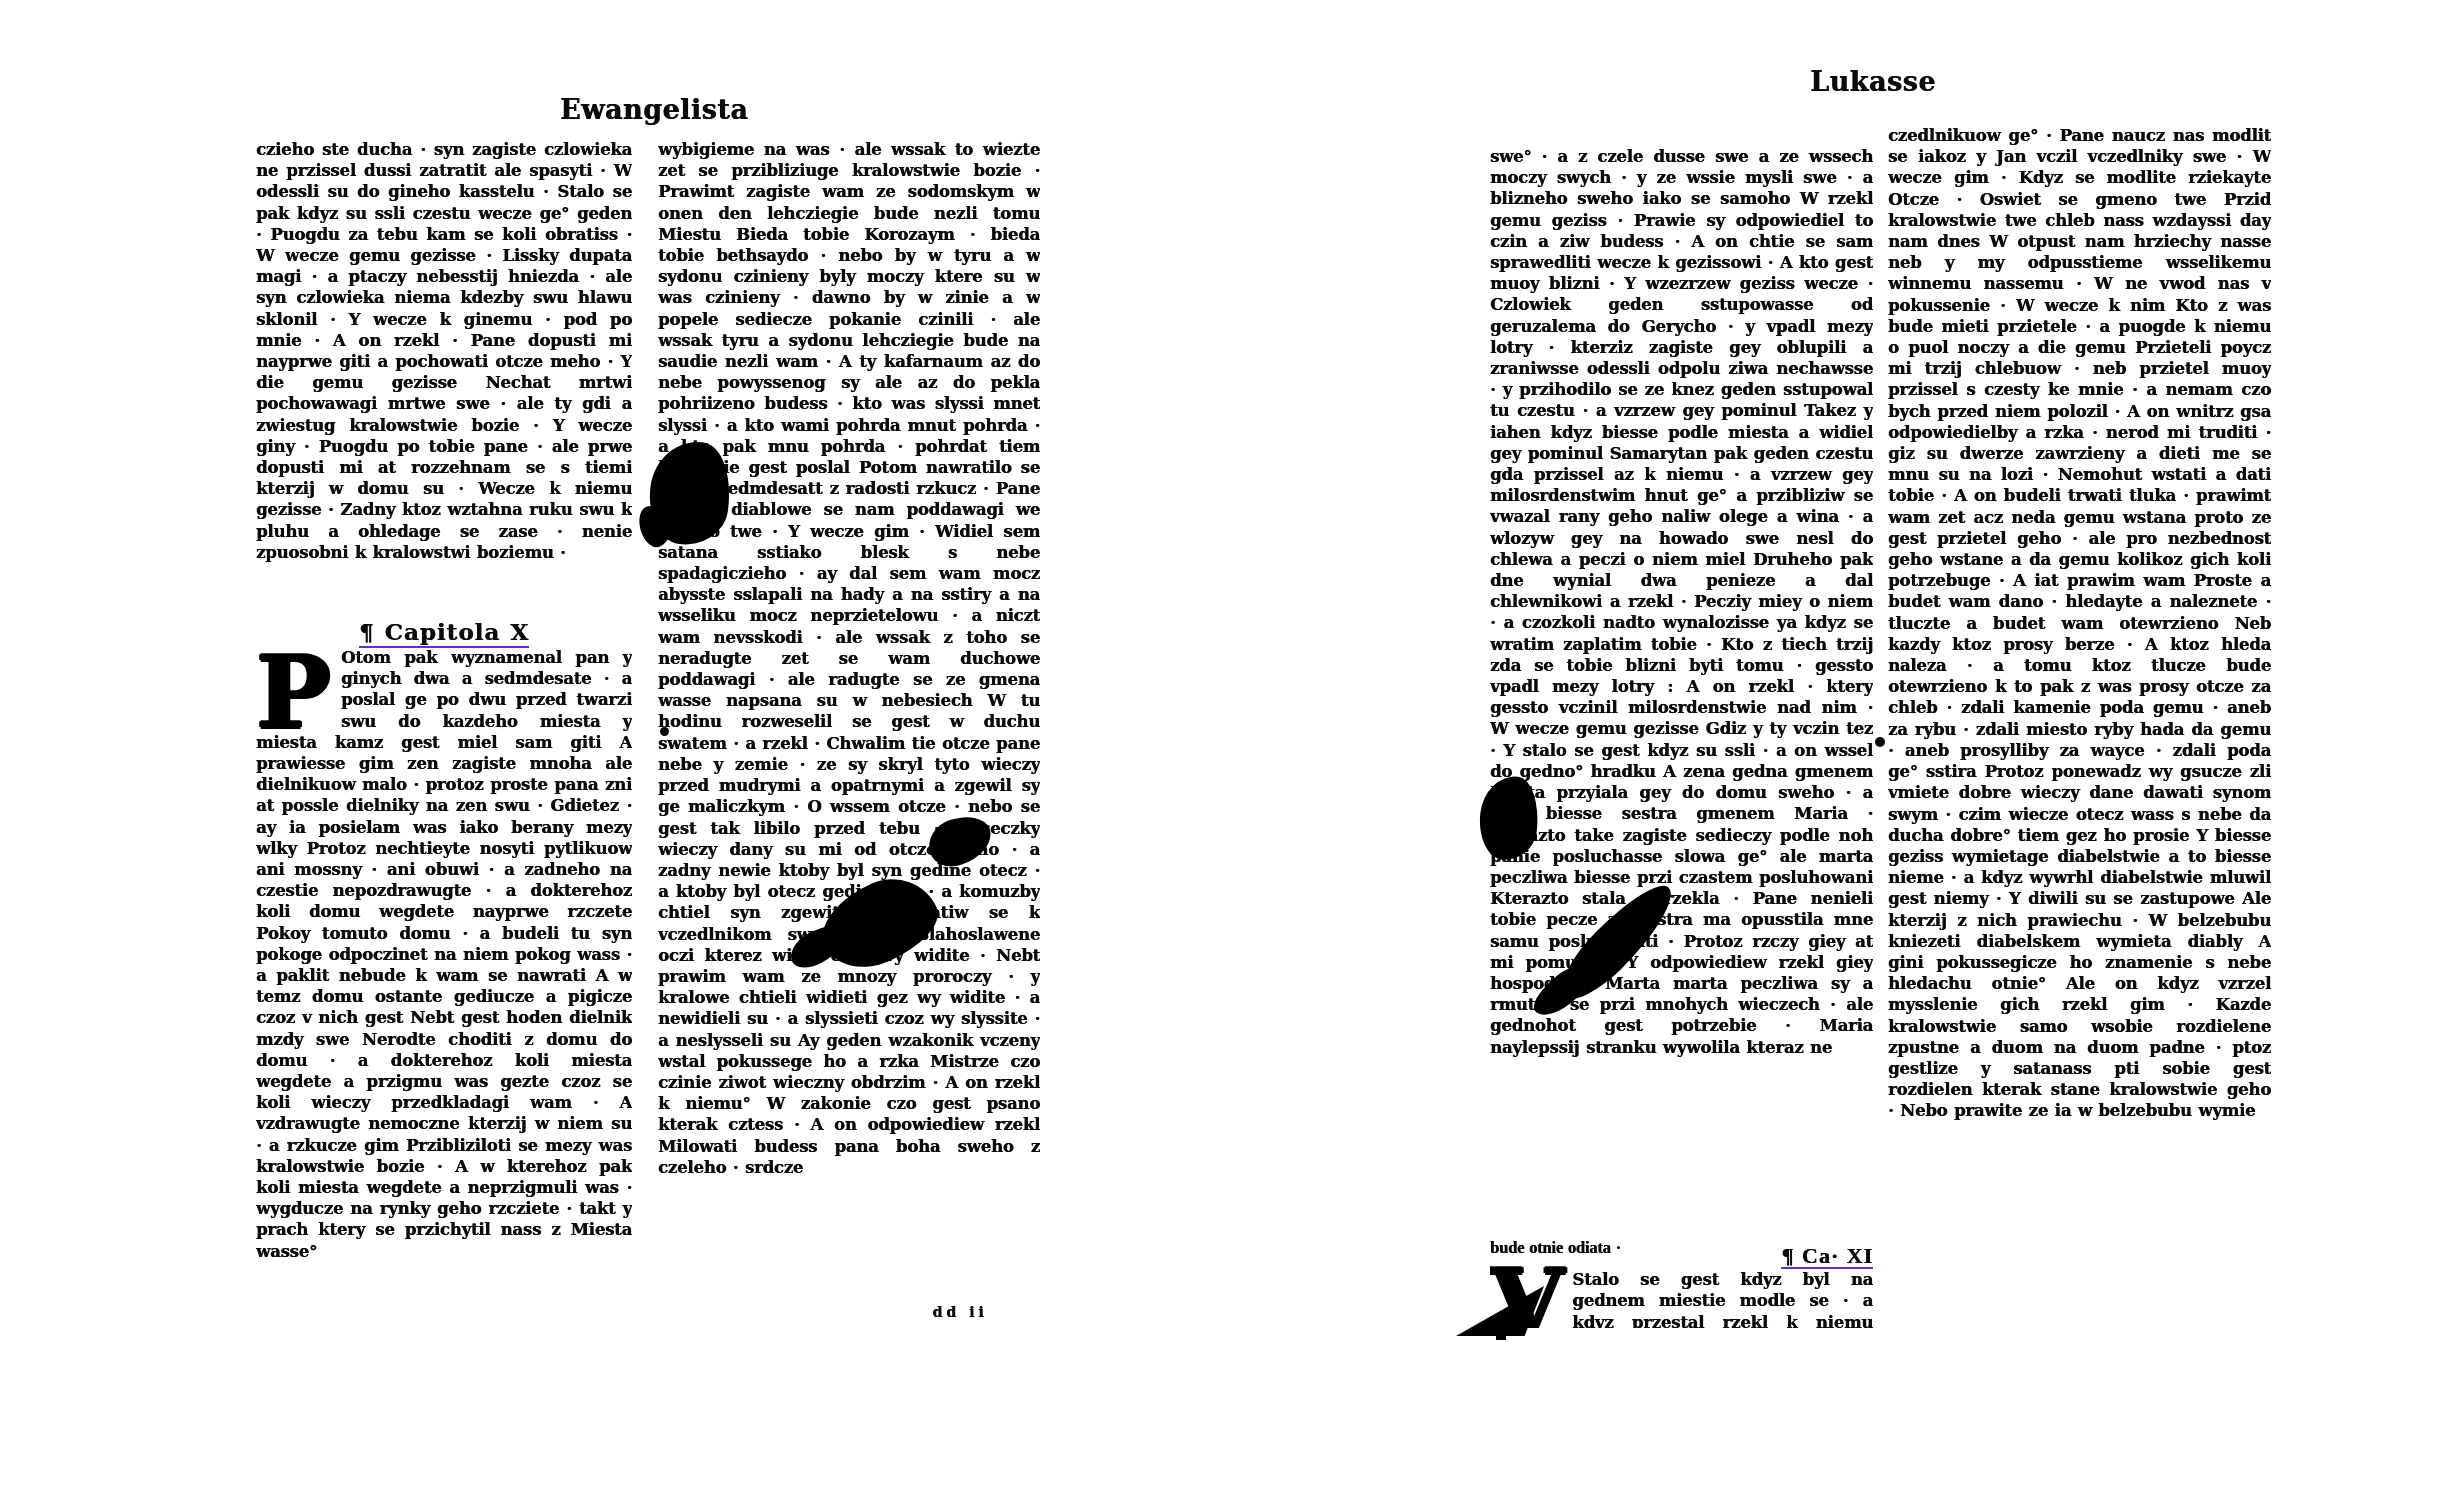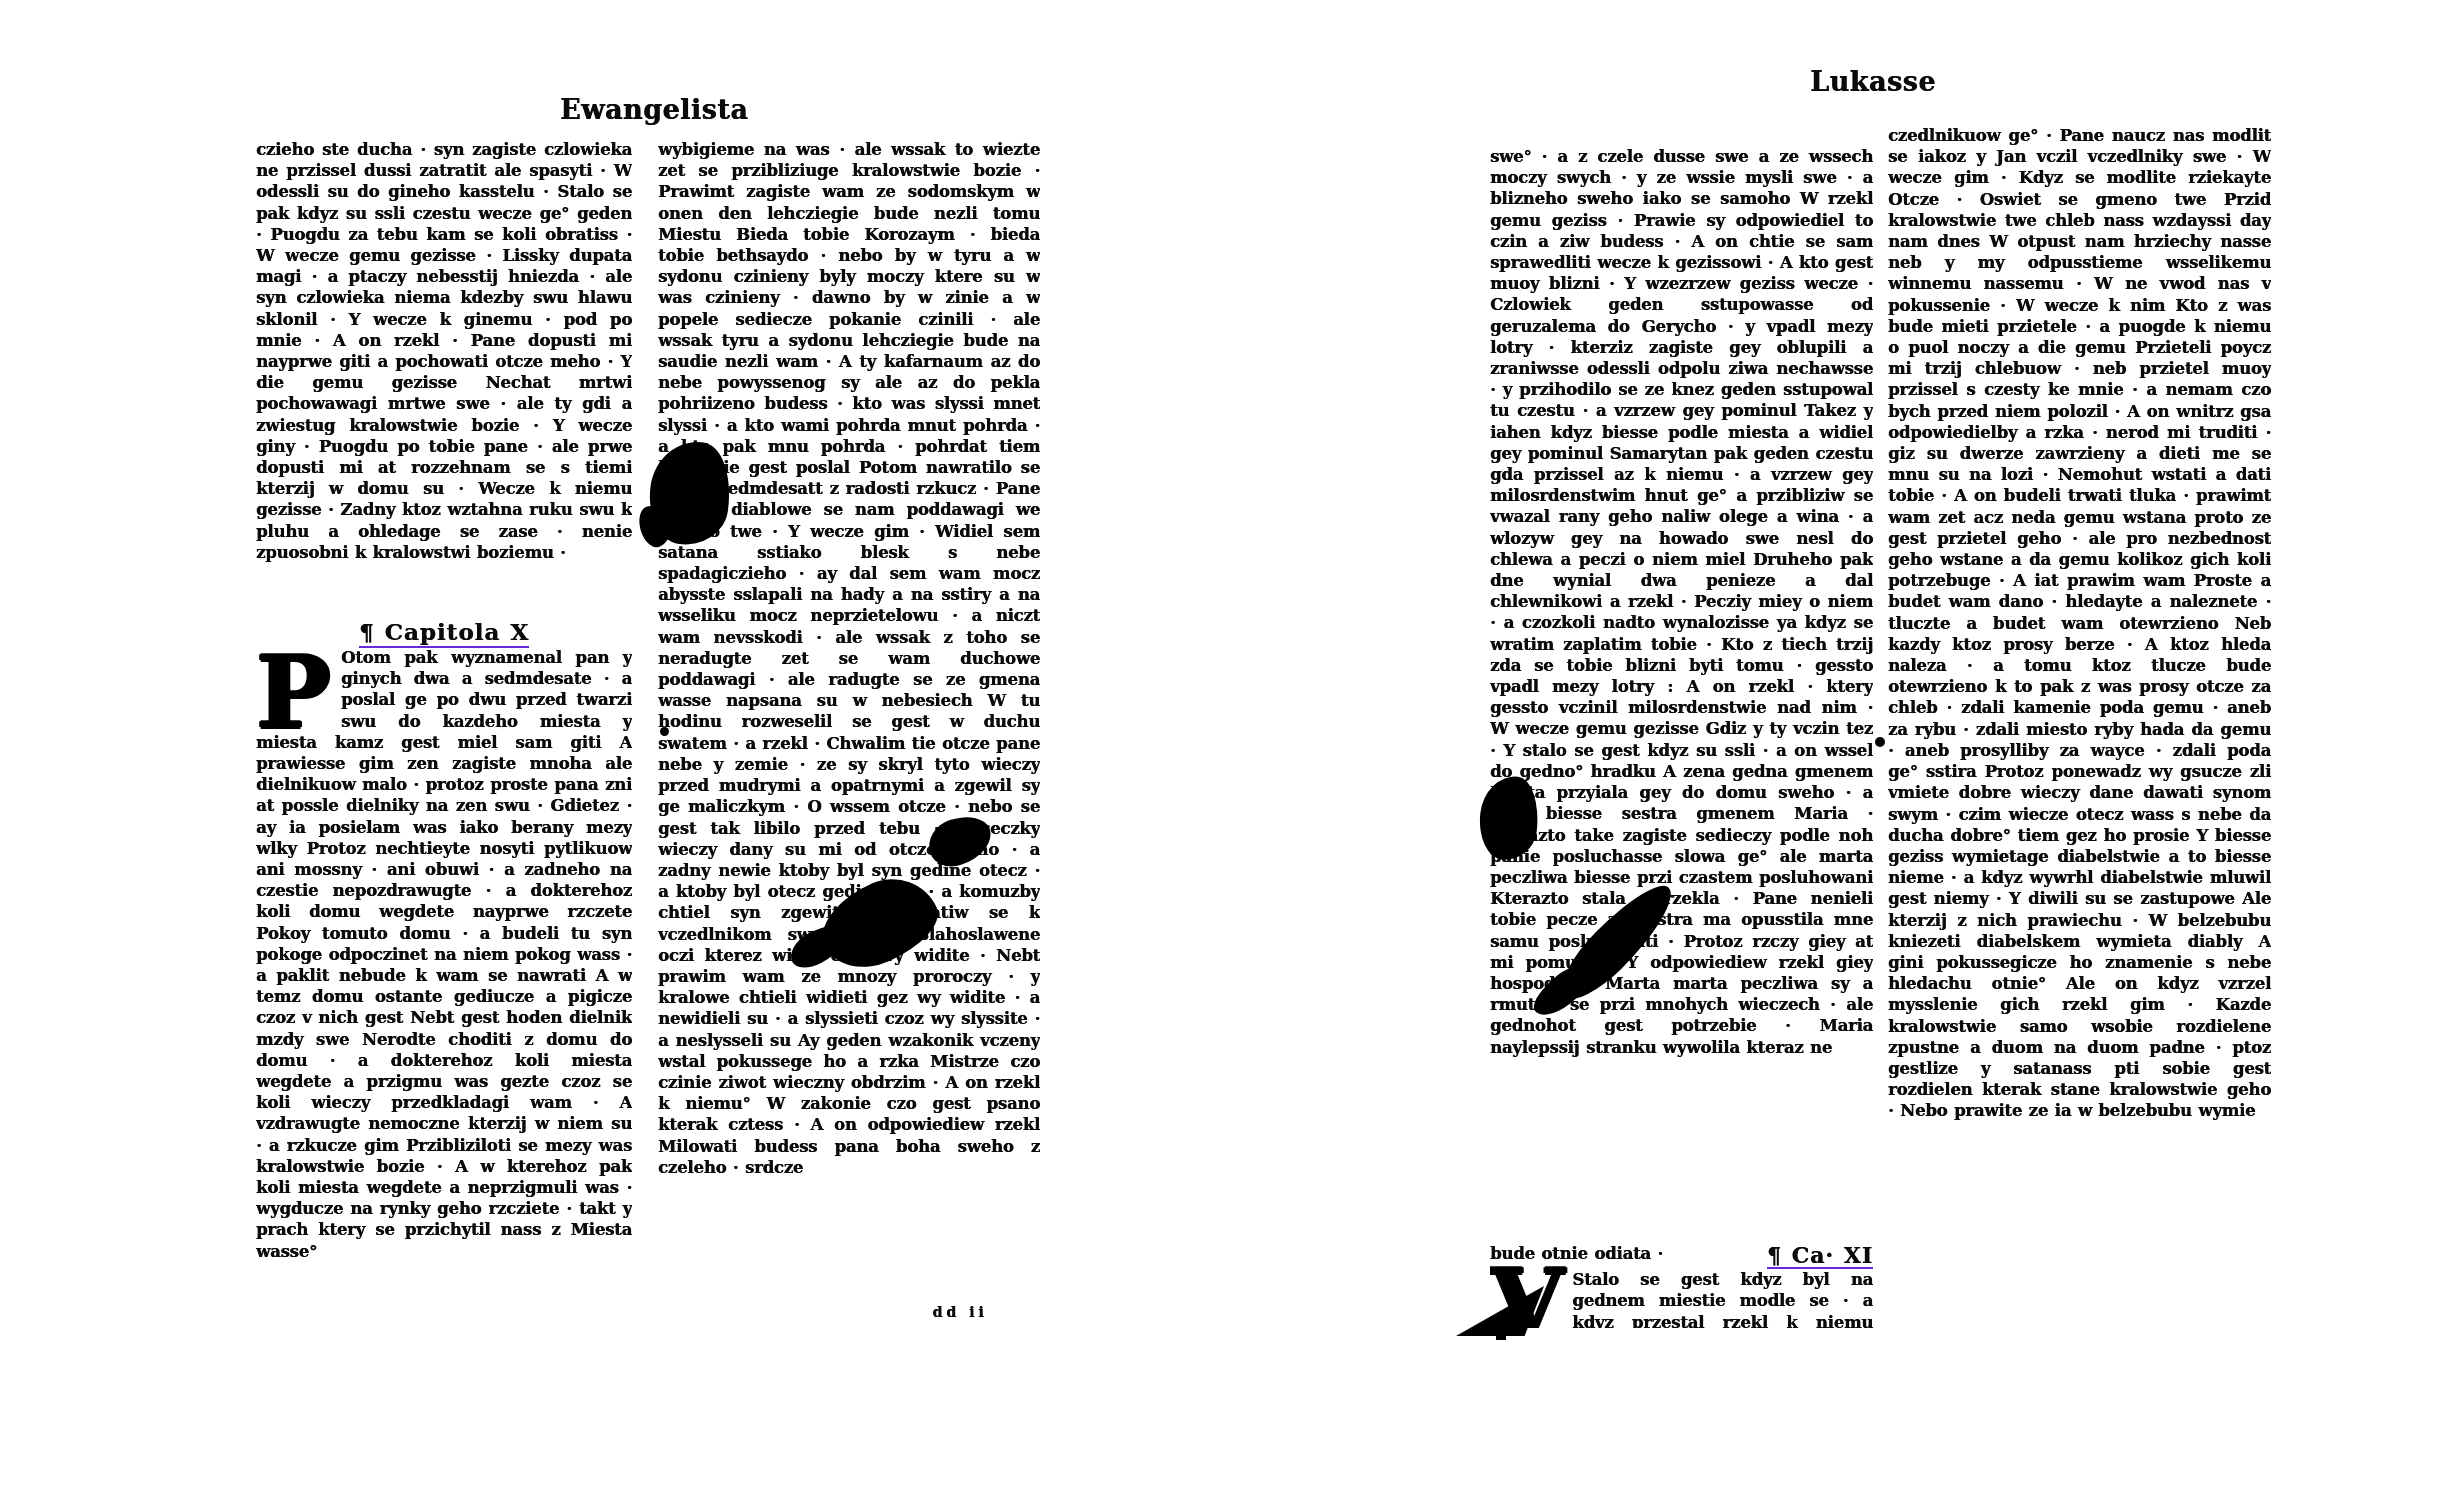--- a/index.html
+++ b/index.html
@@ -24,21 +24,21 @@
   #col2{left:658px;top:139px;width:382px;height:1164px;}
   #col3{left:1490px;top:146px;width:383px;height:1182px;display:flex;flex-direction:column;}
   #col4{left:1888px;top:125px;width:383px;height:1164px;}
   .b-intro{height:478px;overflow:hidden;}
   .c3-body{height:1091px;overflow:hidden;flex:0 0 auto;}
   .chapter-heading{
     text-align:center;font-size:23px;line-height:30px;font-weight:700;
     letter-spacing:1px;
   }
   .underlined{border-bottom:2px solid #6d28d9;padding-bottom:1px;}
-  .chapterline{display:flex;justify-content:space-between;align-items:center;}
+  .chapterline{display:flex;justify-content:space-between;align-items:flex-start;font-family:Liberation Serif, serif;}
   .chapterline .ch{font-size:22px;letter-spacing:1px;margin-top:8px;}
   .dropcap{
     float:left;font-weight:700;color:#000;
     text-shadow:1.5px 0 0 #000,-1.5px 0 0 #000,0 1.5px 0 #000,0 -1.5px 0 #000;
   }
   .dropcap-p{font-size:100px;line-height:78px;padding:6px 10px 0 0;}
   .dropcap-v{font-size:96px;line-height:62px;padding:4px 8px 0 0;}
   .signature{
     position:absolute;left:900px;top:1304px;width:120px;text-align:center;
     font-size:14px;font-weight:700;letter-spacing:4px;

